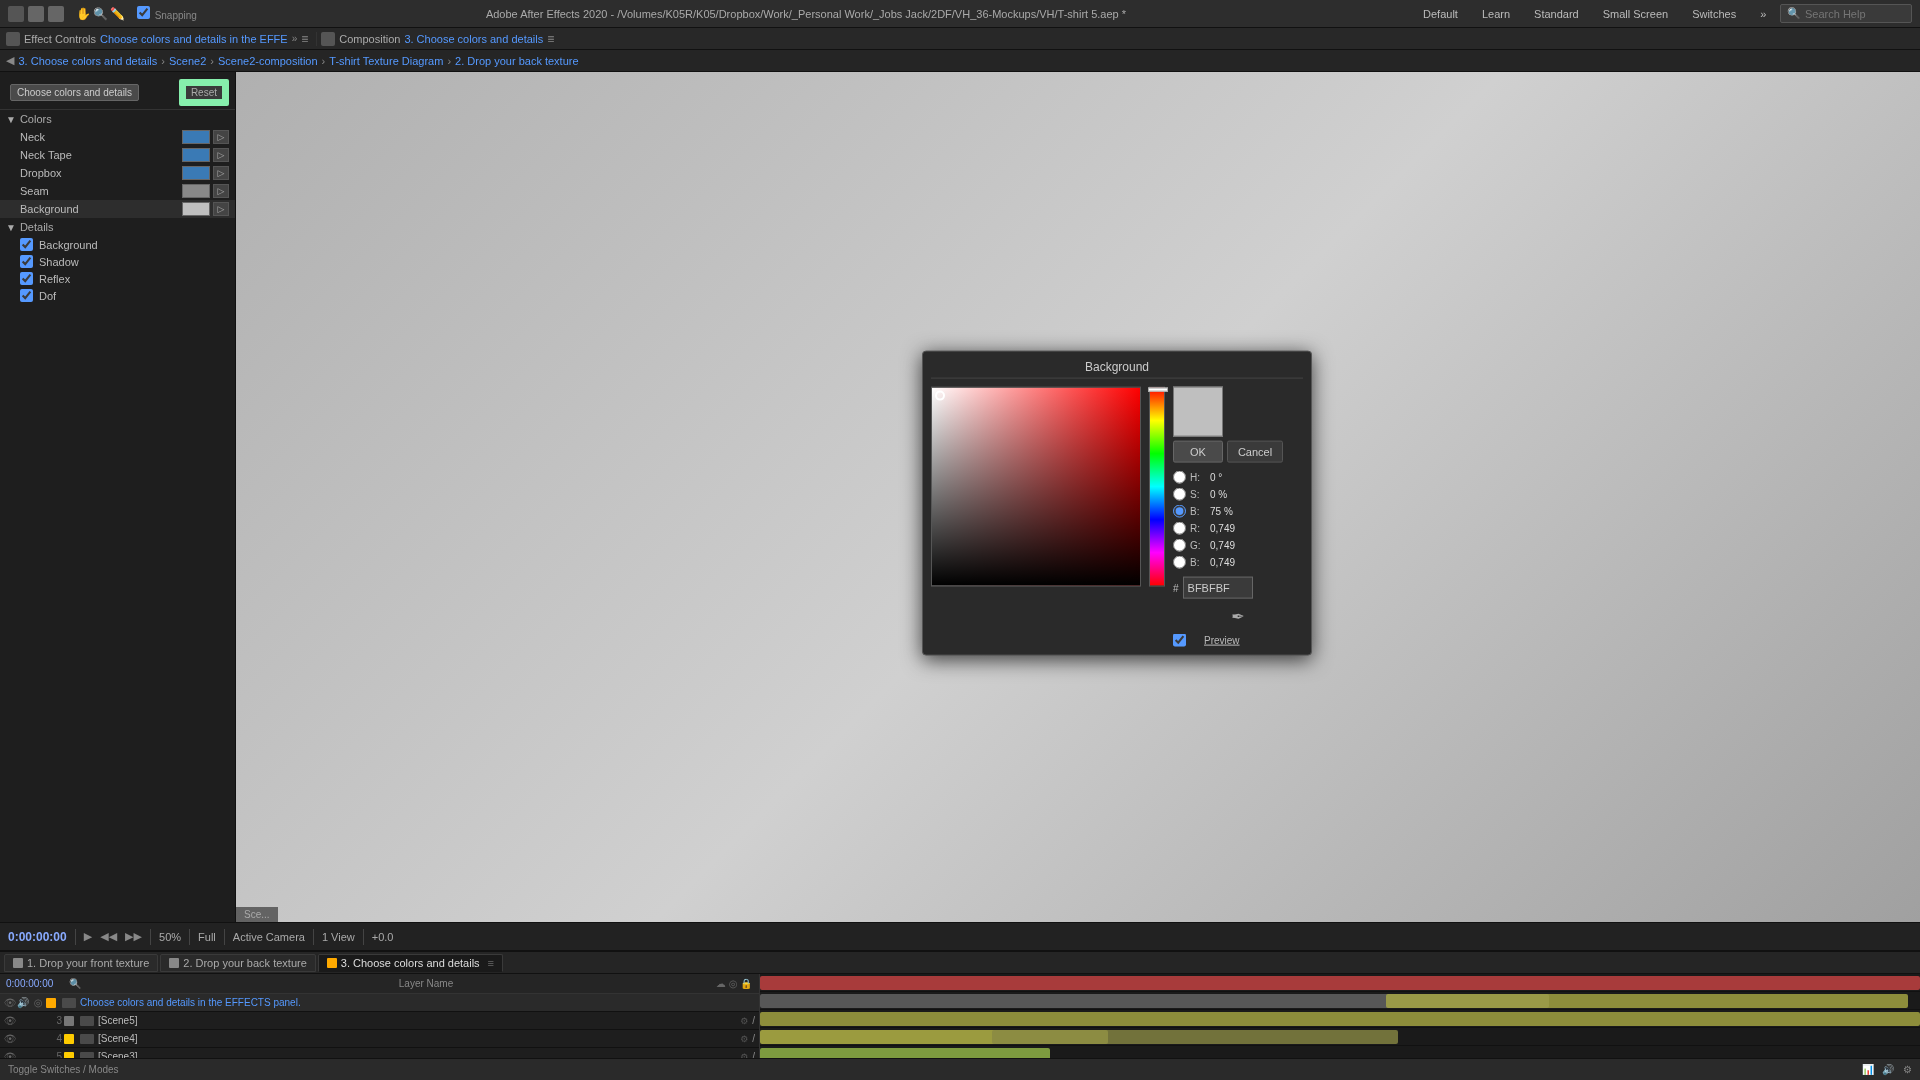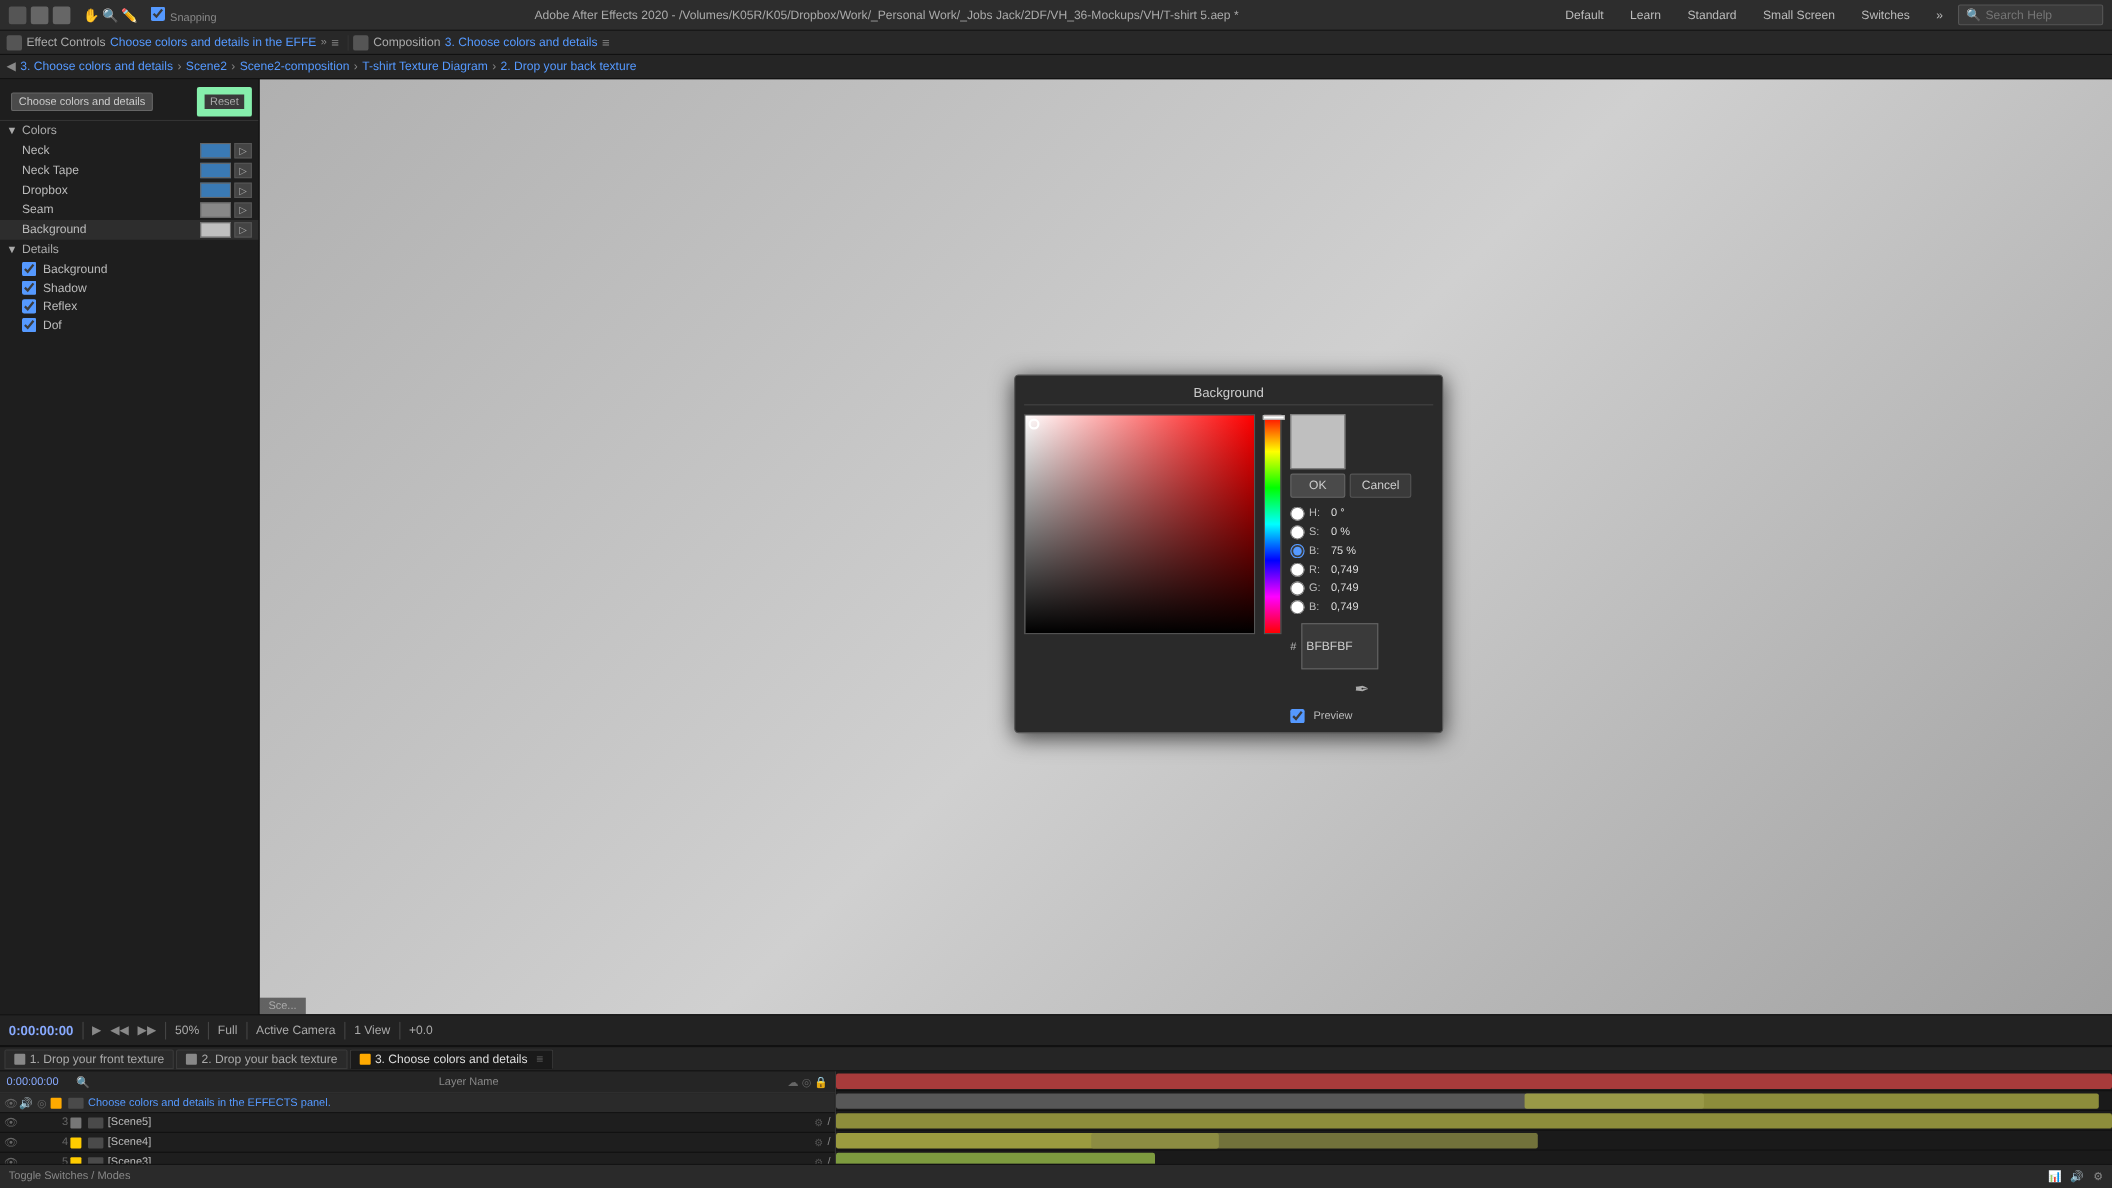--- a/index.html
+++ b/index.html
@@ -262,24 +262,24 @@
     .hsb-radio { accent-color: #5599ff; }
     .hsb-label { min-width: 16px; }
     .hsb-value { color: #ddd; min-width: 35px; }
     .rgb-row { display: flex; align-items: center; gap: 4px; font-size: 10px; color: #bbb; }
     .hex-row { display: flex; align-items: center; gap: 4px; font-size: 10px; color: #bbb; margin-top: 4px; }
     .hex-input {
       background: #3a3a3a;
       border: 1px solid #666;
       color: #ccc;
       font-size: 11px;
-      padding: 14px 4px;
+      padding: 4px 4px;
       width: 70px;
     }
-    .preview-check { display: flex; align-items: center; gap: 8px; font-size: 10px; color: #bbb; margin-top: 4px; }
+    .preview-check { display: flex; align-items: center; gap: 18px; font-size: 10px; color: #bbb; margin-top: 4px; text-decoration: underline; }
     .preview-check input { accent-color: #5599ff; }
     .eyedropper-btn { 
       background: none; border: none; cursor: pointer; color: #aaa; font-size: 16px;
       margin-top: 4px;
     }
 
     
     #bottom-toolbar {
       height: 28px;
       background: #222;

